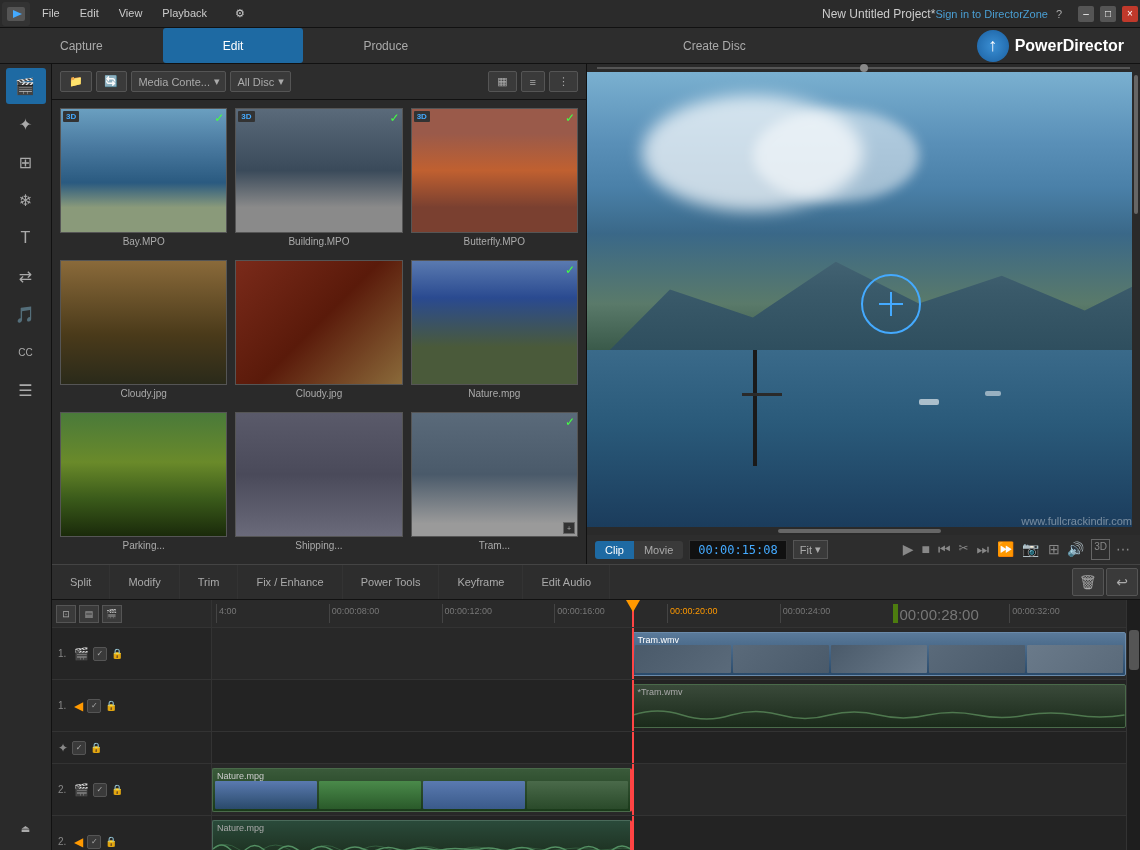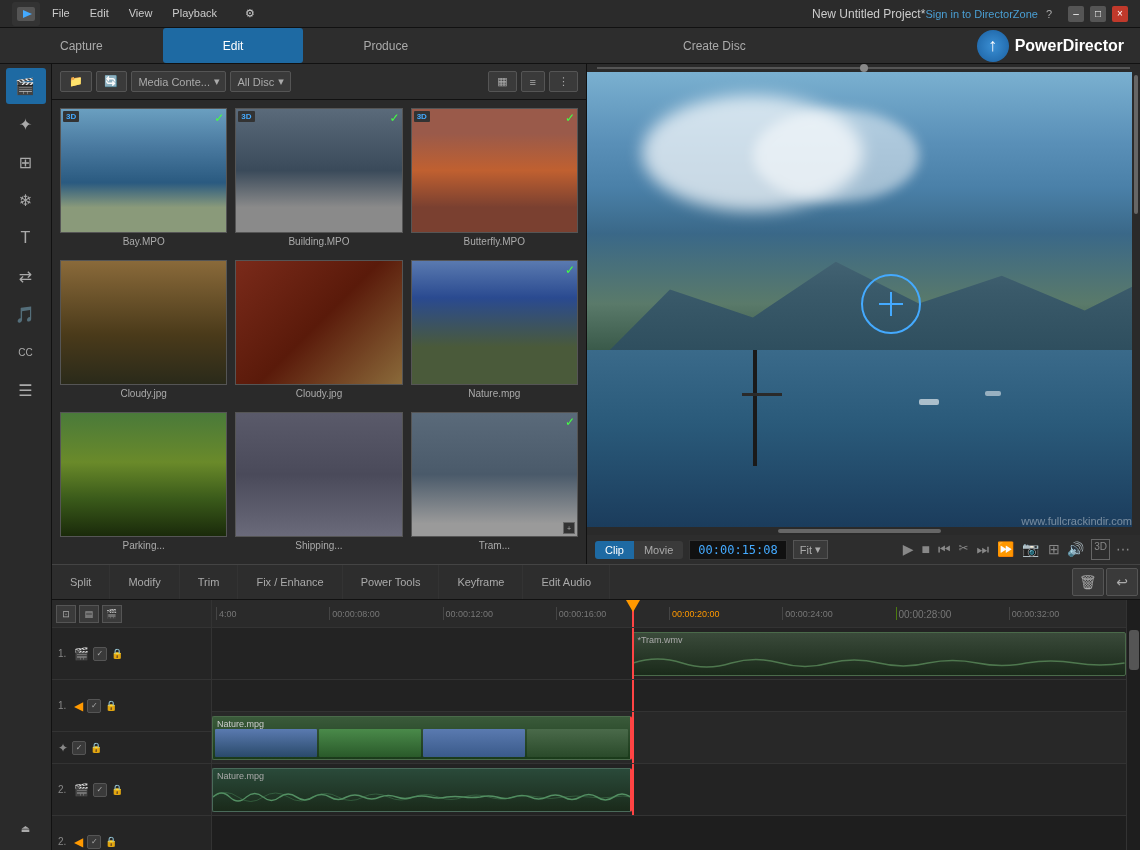--- a/index.html
+++ b/index.html
@@ -1,19 +1,19 @@
 <!DOCTYPE html>
 <html><head>
   <meta charset="utf-8">
   <style>
     * { box-sizing: border-box; margin: 0; padding: 0; }
     body { font-family: 'Segoe UI', Arial, sans-serif; background: #1a1a1a; color: #ccc; font-size: 11px; width: 1140px; height: 850px; overflow: hidden; }
 
     
-    #titlebar { background: #2b2b2b; height: 28px; display: flex; align-items: center; padding: 0 12px; border-bottom: 1px solid #111; }
+    #titlebar { background: #2b2b2b; height: 28px; display: flex; align-items: center; padding: 0 2px; border-bottom: 1px solid #111; }
     #titlebar .logo { width: 28px; height: 24px; background: #333; border-radius: 3px; display: flex; align-items: center; justify-content: center; margin-right: 8px; }
     #titlebar .menus { display: flex; gap: 12px; font-size: 11px; color: #ccc; flex: 1; }
     #titlebar .menus span { cursor: pointer; padding: 2px 4px; }
     #titlebar .project-title { flex: 1; text-align: right; color: #ccc; font-size: 12px; }
     #titlebar .right-actions { display: flex; align-items: center; gap: 8px; font-size: 11px; }
     #titlebar .sign-in { color: #4a9fd4; cursor: pointer; }
     #titlebar .win-controls { display: flex; gap: 6px; margin-left: 8px; }
     #titlebar .win-btn { width: 16px; height: 16px; border-radius: 2px; display: flex; align-items: center; justify-content: center; font-size: 10px; cursor: pointer; background: #555; color: #fff; }
 
     
@@ -378,29 +378,45 @@
         <div style="flex:1;display:flex;flex-direction:column;overflow:hidden;position:relative;">
 
           <div id="ruler">
             <div style="display:flex;width:100%;font-size:9px;color:#777;">
               <div style="flex:1;border-left:1px solid #444;padding:2px 2px 0;font-size:9px;">4:00</div>
               <div style="flex:1;border-left:1px solid #444;padding:2px 2px 0;font-size:9px;">00:00:08:00</div>
               <div style="flex:1;border-left:1px solid #444;padding:2px 2px 0;font-size:9px;">00:00:12:00</div>
               <div style="flex:1;border-left:1px solid #444;padding:2px 2px 0;font-size:9px;">00:00:16:00</div>
               <div style="flex:1;border-left:1px solid #444;padding:2px 2px 0;font-size:9px;color:#f90;">00:00:20:00</div>
               <div style="flex:1;border-left:1px solid #444;padding:2px 2px 0;font-size:9px;">00:00:24:00</div>
-              <div style="flex:1;border-left:1px solid #4d7c0f;padding:2px 2px 0;font-size:10px;">00:00:28:00</div>
+              <div style="flex:1;border-left:5px solid #4d7c0f;padding:2px 2px 0;font-size:15px;">00:00:28:00</div>
               <div style="flex:1;border-left:1px solid #444;padding:2px 2px 0;font-size:9px;">00:00:32:00</div>
             </div>
 
             <div style="position:absolute;left:46%;top:0;bottom:0;width:2px;background:#f44;z-index:10;">
               <div style="position:absolute;top:0;left:-6px;width:0;height:0;border-left:7px solid transparent;border-right:7px solid transparent;border-top:12px solid #f90;"></div>
             </div>
           </div>
 
+          <div style="height:52px;background:#282828;border-bottom:1px solid #333;position:relative;">
+
+            <div style="position:absolute;left:46%;right:0;top:4px;height:44px;background:linear-gradient(180deg,#5a7a9a 0%,#2a4a6a 100%);border:1px solid #6a8aaa;border-radius:2px;overflow:hidden;">
+              <div style="position:absolute;top:2px;left:4px;font-size:9px;color:#fff;white-space:nowrap;">Tram.wmv</div>
+
+              <div style="display:flex;height:100%;gap:2px;padding:12px 2px 2px;">
+                <div style="flex:1;background:linear-gradient(135deg,#4a5a6a,#5a6a7a);border-radius:1px;"></div>
+                <div style="flex:1;background:linear-gradient(135deg,#5a6a7a,#4a5a6a);border-radius:1px;"></div>
+                <div style="flex:1;background:linear-gradient(135deg,#4a5a6a,#6a7a8a);border-radius:1px;"></div>
+                <div style="flex:1;background:linear-gradient(135deg,#5a6a7a,#4a5a6a);border-radius:1px;"></div>
+                <div style="flex:1;background:linear-gradient(135deg,#6a7a8a,#5a6a7a);border-radius:1px;"></div>
+              </div>
+            </div>
+
+            <div style="position:absolute;left:46%;top:0;bottom:0;width:2px;background:#f44;z-index:10;"></div>
+          </div>
 
           <div style="height:52px;background:#232323;border-bottom:1px solid #333;position:relative;">
 
             <div style="position:absolute;left:46%;right:0;top:4px;height:44px;background:linear-gradient(180deg,#3a4a3a 0%,#1a2a1a 100%);border:1px solid #4a6a4a;border-radius:2px;overflow:hidden;">
               <div style="position:absolute;top:2px;left:4px;font-size:9px;color:#aaa;white-space:nowrap;">*Tram.wmv</div>
 
               <svg style="position:absolute;bottom:2px;left:0;right:0;width:100%;height:20px;" viewBox="0 0 500 20" preserveAspectRatio="none">
                 <path d="M0,10 Q25,2 50,10 Q75,18 100,10 Q125,3 150,10 Q175,17 200,10 Q225,4 250,10 Q275,16 300,10 Q325,5 350,10 Q375,15 400,10 Q425,6 450,10 Q475,14 500,10" stroke="#5a8a5a" stroke-width="1.5" fill="none" opacity="0.8"></path>
               </svg>
             </div>

